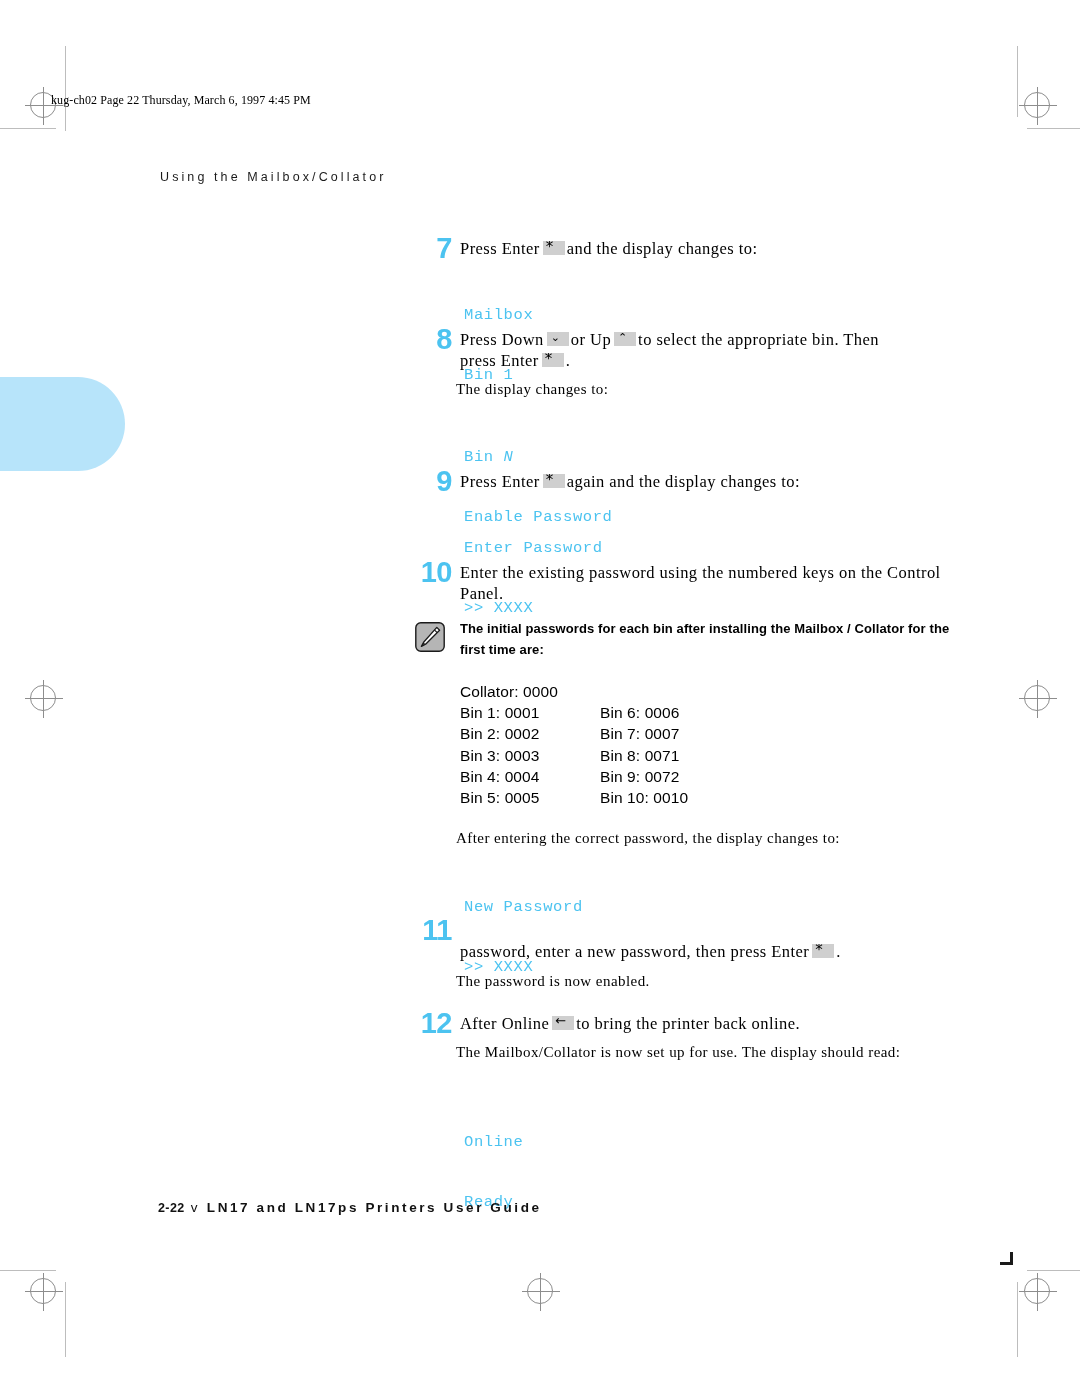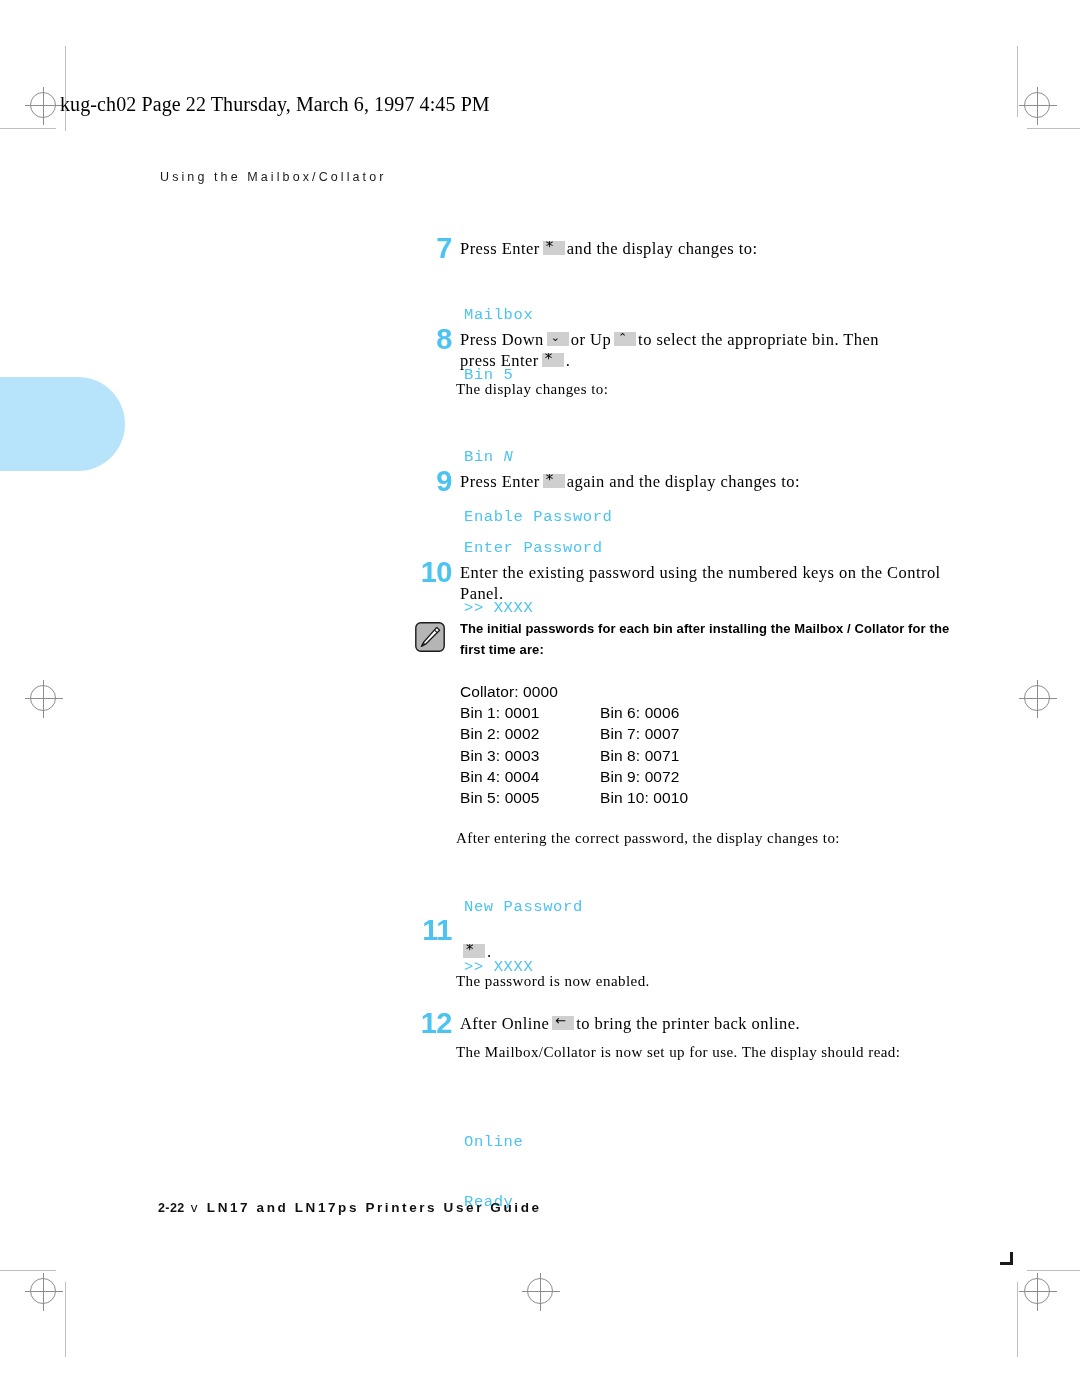--- a/index.html
+++ b/index.html
@@ -53,24 +53,24 @@
     top: 377px;
     width: 165px;
     height: 94px;
     background: #b7e4fa;
     border-radius: 0 47px 47px 0;
   }
 
   
   .header-line {
     position: absolute;
-    left: 60px;
+    left: 51px;
     top: 93px;
     font-family: "Liberation Serif", "DejaVu Serif", serif;
-    font-size: 20px;
+    font-size: 12px;
     letter-spacing: 0.1px;
     white-space: nowrap;
   }
 
   
   .running-head {
     position: absolute;
     left: 160px;
     top: 170px;
     font-family: "Liberation Sans", "DejaVu Sans", sans-serif;
@@ -248,21 +248,21 @@
 <div class="content">
 
   <div class="step" style="top:238px;">
     <div class="step-num">7</div>
     <div class="step-body">
       <span>Press Enter</span><span class="key star"><span>*</span></span><span>and the display changes to:</span>
     </div>
   </div>
   <div class="display" style="top:265px;">
     <div>Mailbox</div>
-    <div>Bin 5</div>
+    <div>Bin 1</div>
   </div>
 
   <div class="step" style="top:329px;">
     <div class="step-num">8</div>
     <div class="step-body">
       <span>Press Down</span><span class="key down"><span>⌄</span></span><span>or Up</span><span class="key up"><span>⌃</span></span><span>to select the appropriate bin. Then</span><br>
       <span>press Enter</span><span class="key star"><span>*</span></span><span>.</span>
     </div>
   </div>
   <div class="para" style="top:379px;">The display changes to:</div>
@@ -309,21 +309,21 @@
   <div class="para" style="top:828px;">After entering the correct password, the display changes to:</div>
   <div class="display" style="top:857px;">
     <div>New Password</div>
     <div>&gt;&gt; XXXX</div>
   </div>
 
   <div class="step" style="top:920px;">
     <div class="step-num wide">11</div>
     <div class="step-body">
       <br>
-      <span class="key star"><span>*</span></span><span>.</span>
+      <span>password, enter a new password, then press Enter</span><span class="key star"><span>*</span></span><span>.</span>
     </div>
   </div>
   <div class="para" style="top:971px;">The password is now enabled.</div>
 
   <div class="step" style="top:1013px;">
     <div class="step-num wide">12</div>
     <div class="step-body">
       <span>After Online</span><span class="key online"><span>←</span></span><span>to bring the printer back online.</span>
     </div>
   </div>

